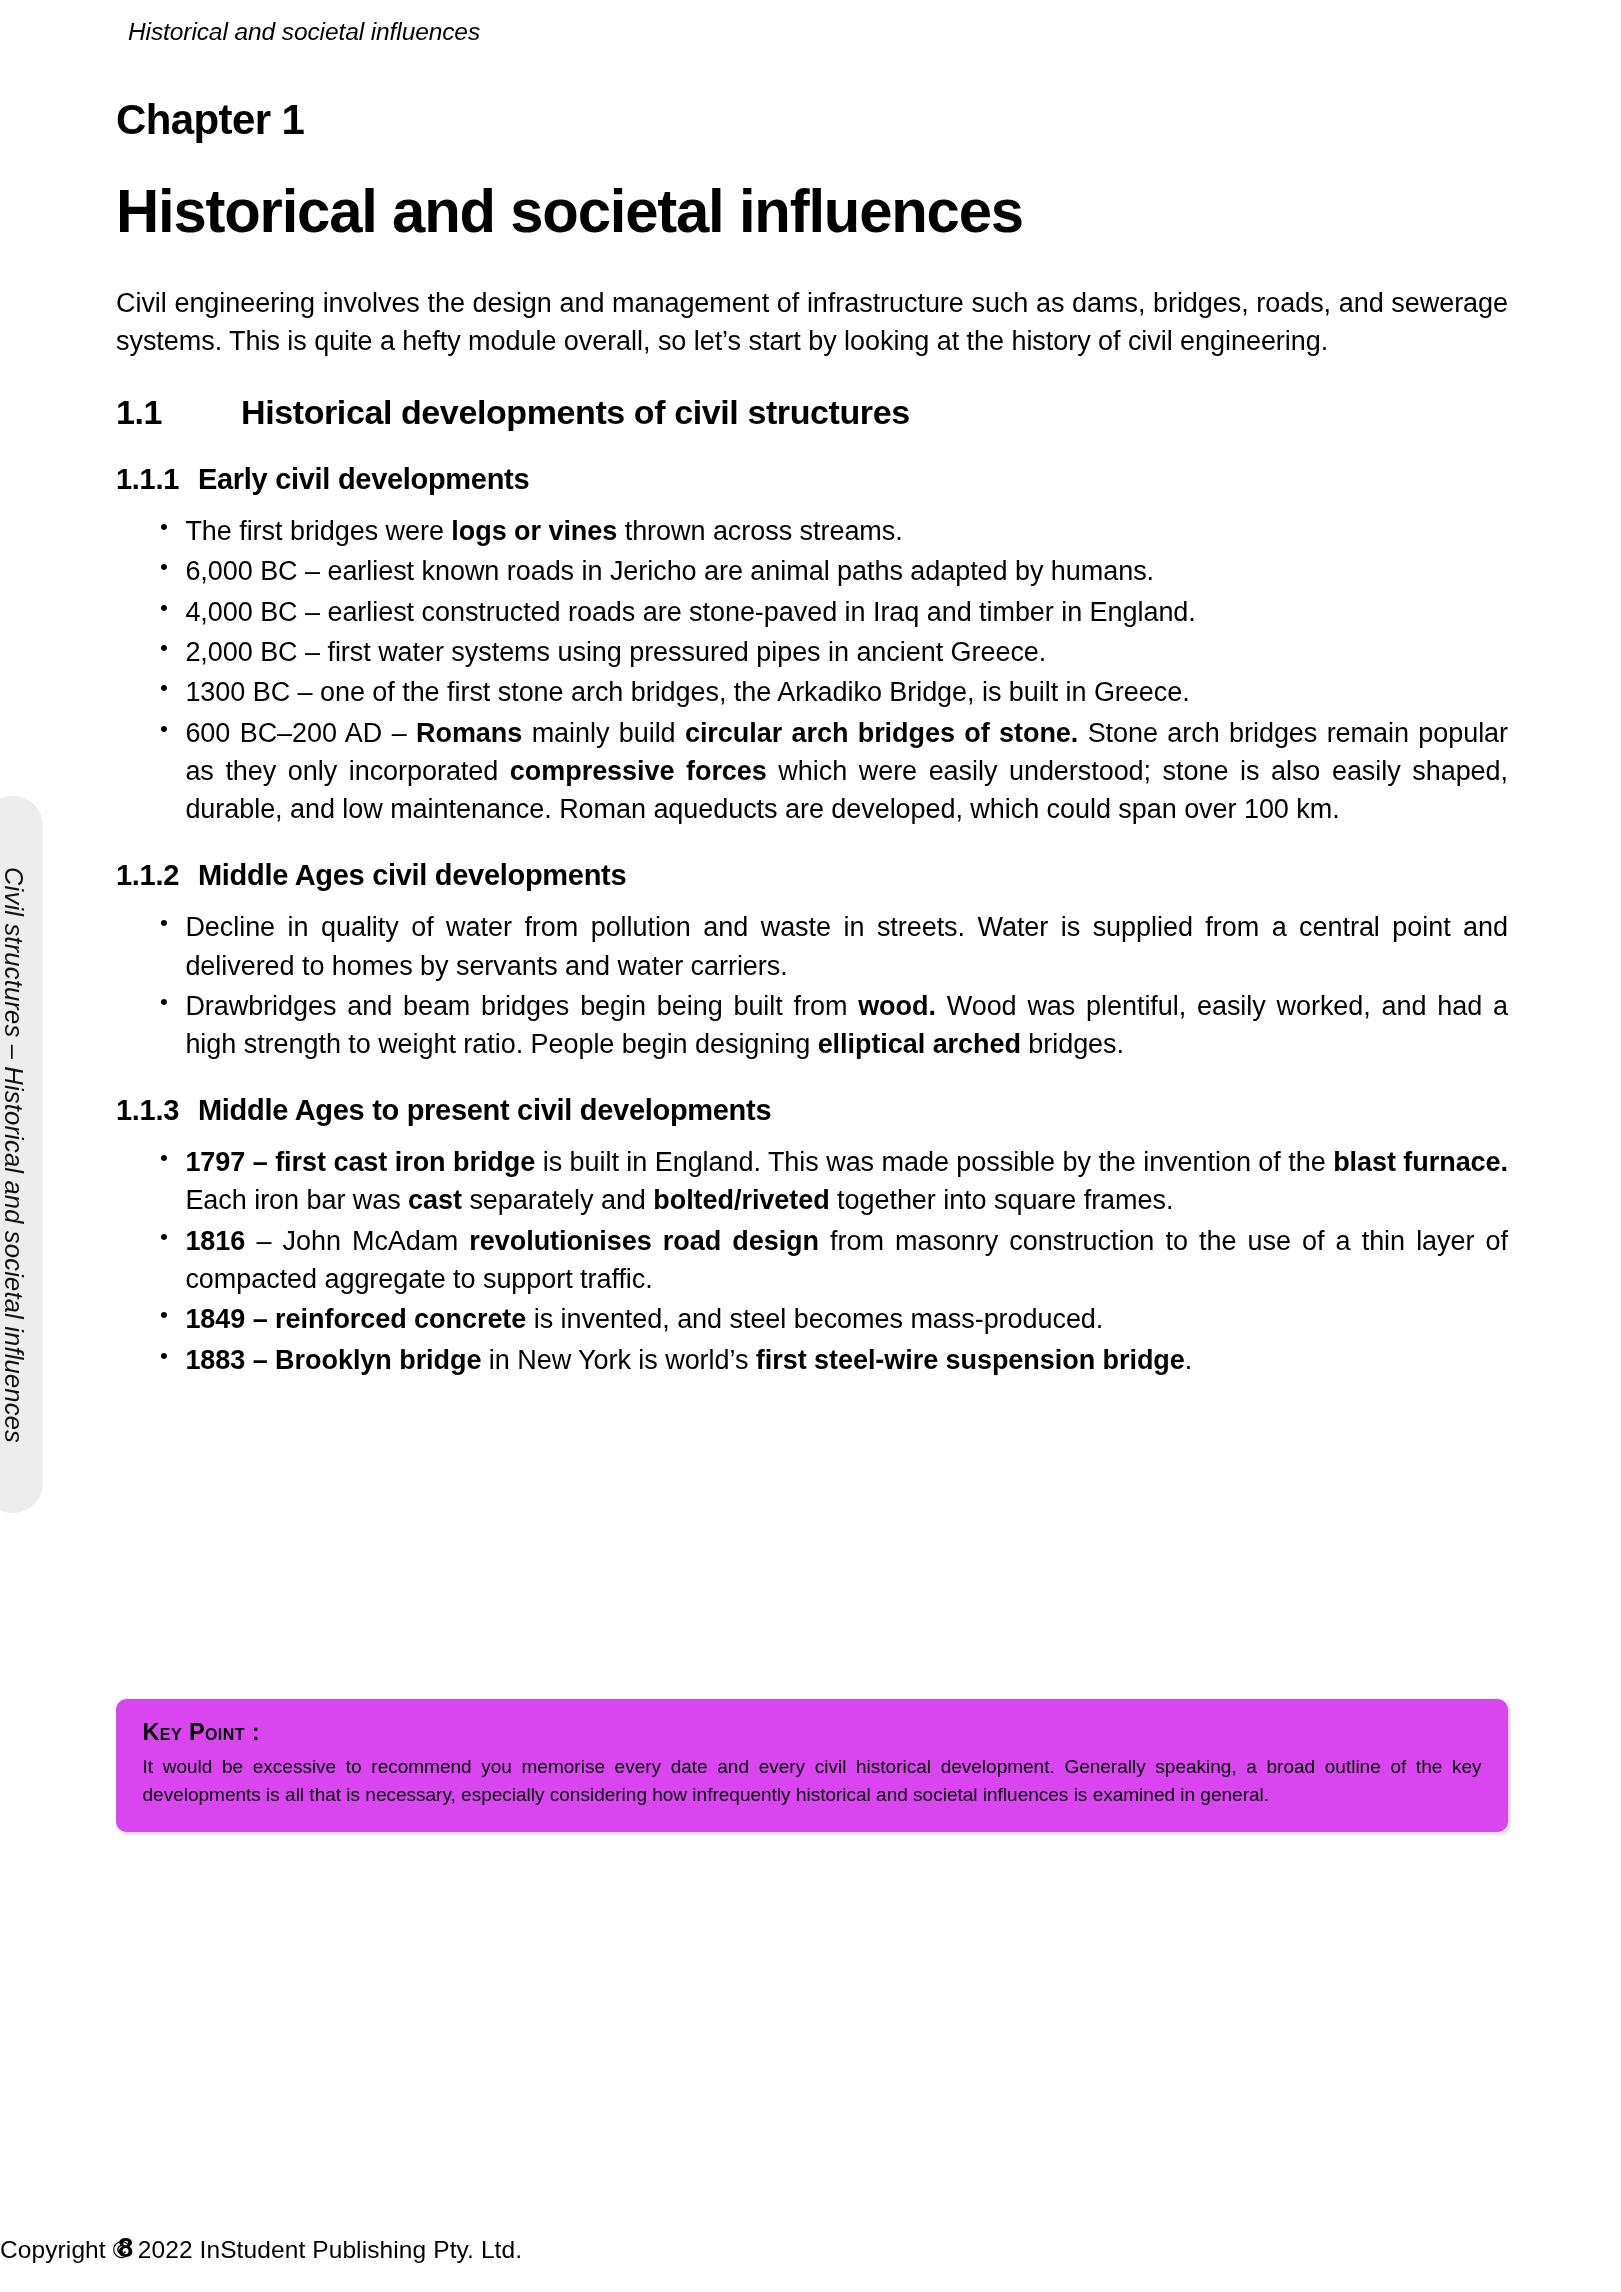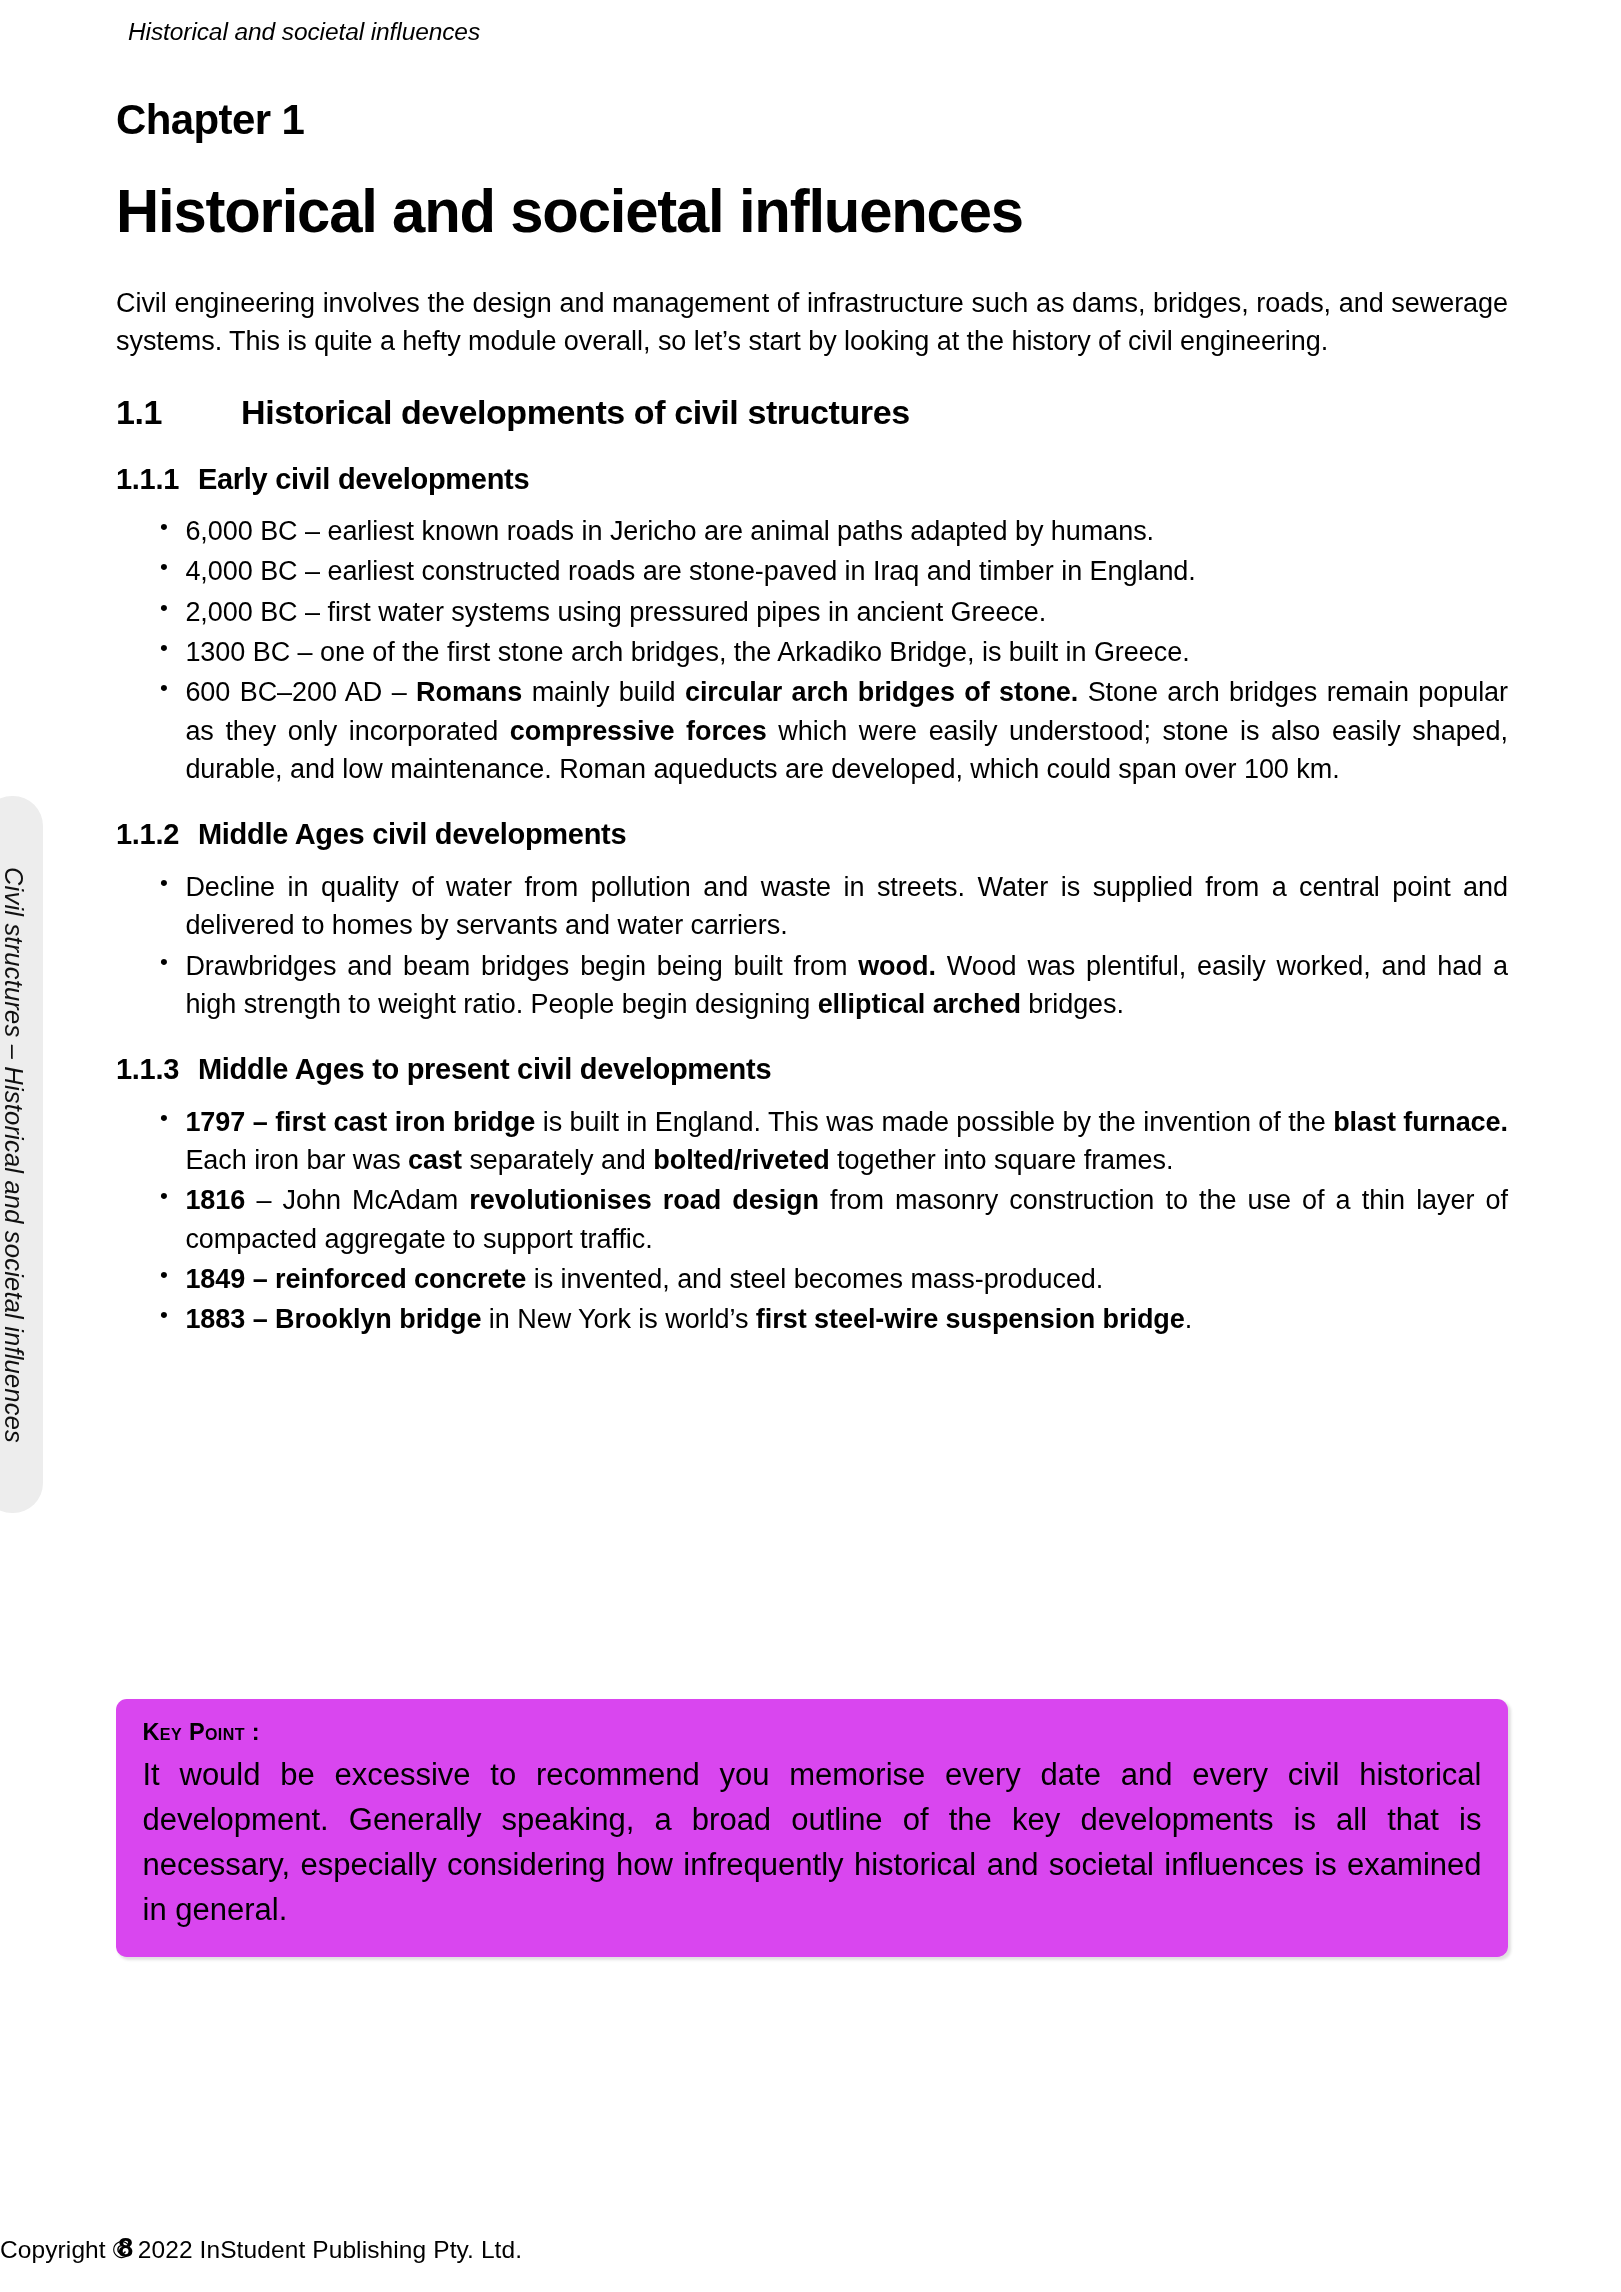--- a/index.html
+++ b/index.html
@@ -151,21 +151,21 @@
     box-shadow: 2.9px 2.9px 2.9px rgba(0,0,0,0.12);
   }
   .keypoint-title {
     font-size: 23.5px;
     font-weight: bold;
     font-variant: small-caps;
     letter-spacing: 0.4px;
     margin: 0 0 7.8px 0;
   }
   .keypoint-body {
-    font-size: 31px;
+    font-size: 19px;
     line-height: 1.45;
     text-align: justify;
     margin: 0;
   }
 
   
   .footer-page {
     position: absolute;
     left: 118px;
     top: 2232px;
@@ -201,20 +201,21 @@
     <div id="sections-root">
         <h2 class="sec">
           <span class="num">1.1</span>
           <span>Historical developments of civil structures</span>
         </h2>
         <h3 class="subsec">
           <span class="num">1.1.1</span>
           <span>Early civil developments</span>
         </h3>
         <ul class="bullets">
+          <li><span>The first bridges were </span><b>logs or vines</b><span> thrown across streams.</span></li>
           <li><span>6,000 BC – earliest known roads in Jericho are animal paths adapted by humans.</span></li>
           <li><span>4,000 BC – earliest constructed roads are stone-paved in Iraq and timber in England.</span></li>
           <li><span>2,000 BC – first water systems using pressured pipes in ancient Greece.</span></li>
           <li><span>1300 BC – one of the first stone arch bridges, the Arkadiko Bridge, is built in Greece.</span></li>
           <li class="justify"><span>600 BC–200 AD – </span><b>Romans</b><span> mainly build </span><b>circular arch bridges of stone.</b><span> Stone arch bridges remain popular as they only incorporated </span><b>compressive forces</b><span> which were easily understood; stone is also easily shaped, durable, and low maintenance.  Roman aqueducts are developed, which could span over 100 km.</span></li>
         </ul>
         <h3 class="subsec">
           <span class="num">1.1.2</span>
           <span>Middle Ages civil developments</span>
         </h3>

